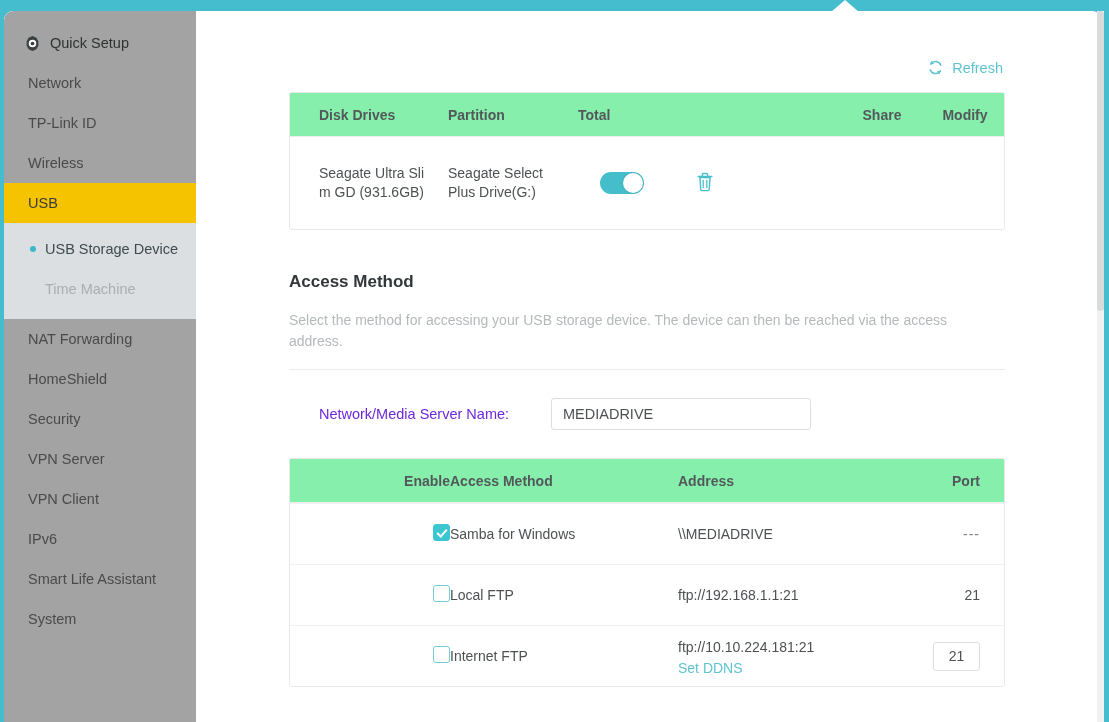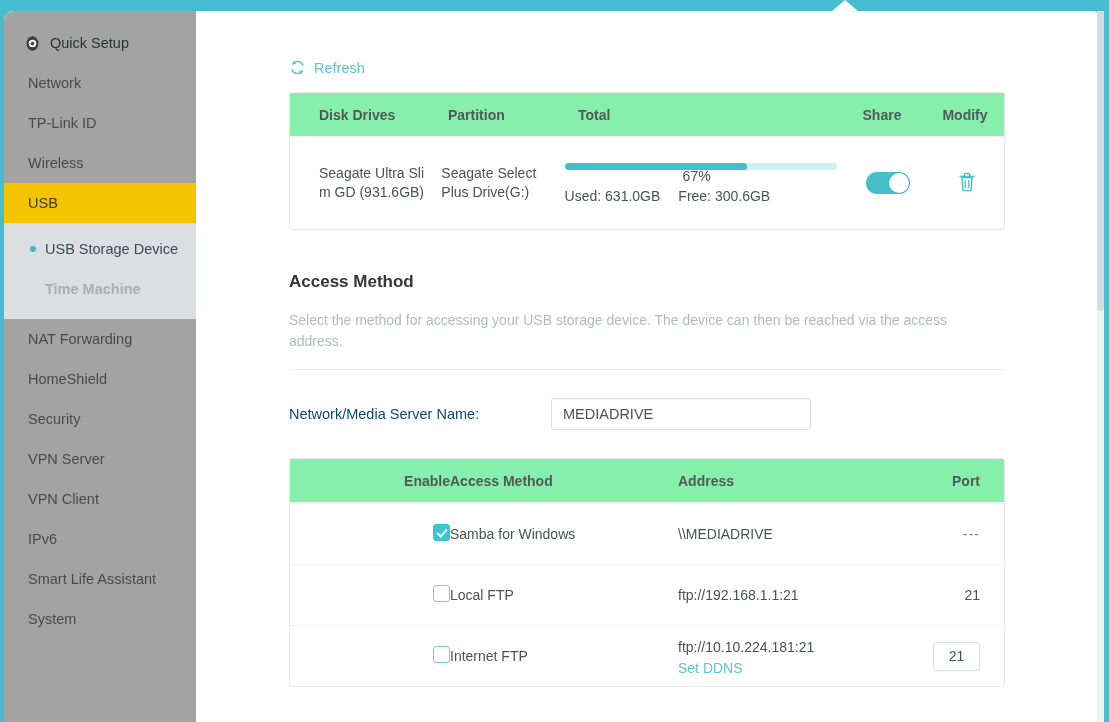--- a/index.html
+++ b/index.html
@@ -90,39 +90,38 @@
   .sub-item .dot {
     width: 6px; height: 6px;
     border-radius: 50%;
     background: #3bb9c8;
     margin-right: 9px;
     flex: 0 0 6px;
   }
   .sub-item.muted {
     color: #a8aeb2;
     padding-left: 41px;
-    font-weight: bold;
   }
 
   
   .main {
     flex: 1 1 auto;
     background: #ffffff;
     position: relative;
     padding: 0 0 0 0;
     overflow: hidden;
   }
   .main-inner {
     padding: 48px 96px 0 93px;
   }
 
   
   .refresh-row {
     display: flex;
-    justify-content: flex-start;
+    justify-content: flex-end;
     align-items: center;
     margin-bottom: 16px;
     padding-right: 2px;
   }
   .refresh {
     display: inline-flex;
     align-items: center;
     gap: 8px;
     color: #5ec3cf;
     font-size: 14.5px;
@@ -227,24 +226,24 @@
     border-top: 1px solid #ececec;
     margin-top: 17px;
   }
   .field-row {
     display: flex;
     align-items: center;
     margin-top: 28px;
   }
   .field-label {
     width: 262px;
-    text-align: left;
+    text-align: center;
     padding-right: 12px;
     font-size: 14.5px;
-    color: #0c4a6e;
+    color: #6d28d9;
   }
   .field-input {
     width: 260px; height: 32px;
     border: 1px solid #dcdfe1;
     border-radius: 3px;
     padding: 0 11px;
     font-size: 14.5px;
     color: #4d5153;
     font-family: "Liberation Sans", sans-serif;
     outline: none;
@@ -416,32 +415,20 @@
             <div class="c-disk disk-name">
               <div>Seagate  Ultra Sli</div>
               <div>m GD (931.6GB)</div>
             </div>
 
             <div class="c-part part-name">
               <div>Seagate Select</div>
               <div>Plus Drive(G:)</div>
             </div>
 
-            <div class="c-total usage">
-              <div class="bar">
-                <i id="usage-fill" style="width: 67%;"></i>
-              </div>
-              <div class="usage-text">
-                <span class="pct">67%</span>
-                <span class="ufline">
-                  <span>Used: 631.0GB</span>
-                  <span>Free: 300.6GB</span>
-                </span>
-              </div>
-            </div>
 
             <div class="c-share">
               <span class="toggle"><i></i></span>
             </div>
 
             <div class="c-mod">
               <span class="trash">
                 <svg width="20" height="22" viewBox="0 0 20 22">
                   <path d="M3.2 5.4 H16.8" stroke="#49bfcb" stroke-width="1.5" stroke-linecap="round"></path>
                   <path d="M7.4 5.2 V3.6 a1.1 1.1 0 0 1 1.1-1.1 h3 a1.1 1.1 0 0 1 1.1 1.1 V5.2" stroke="#49bfcb" stroke-width="1.4" fill="none"></path>

